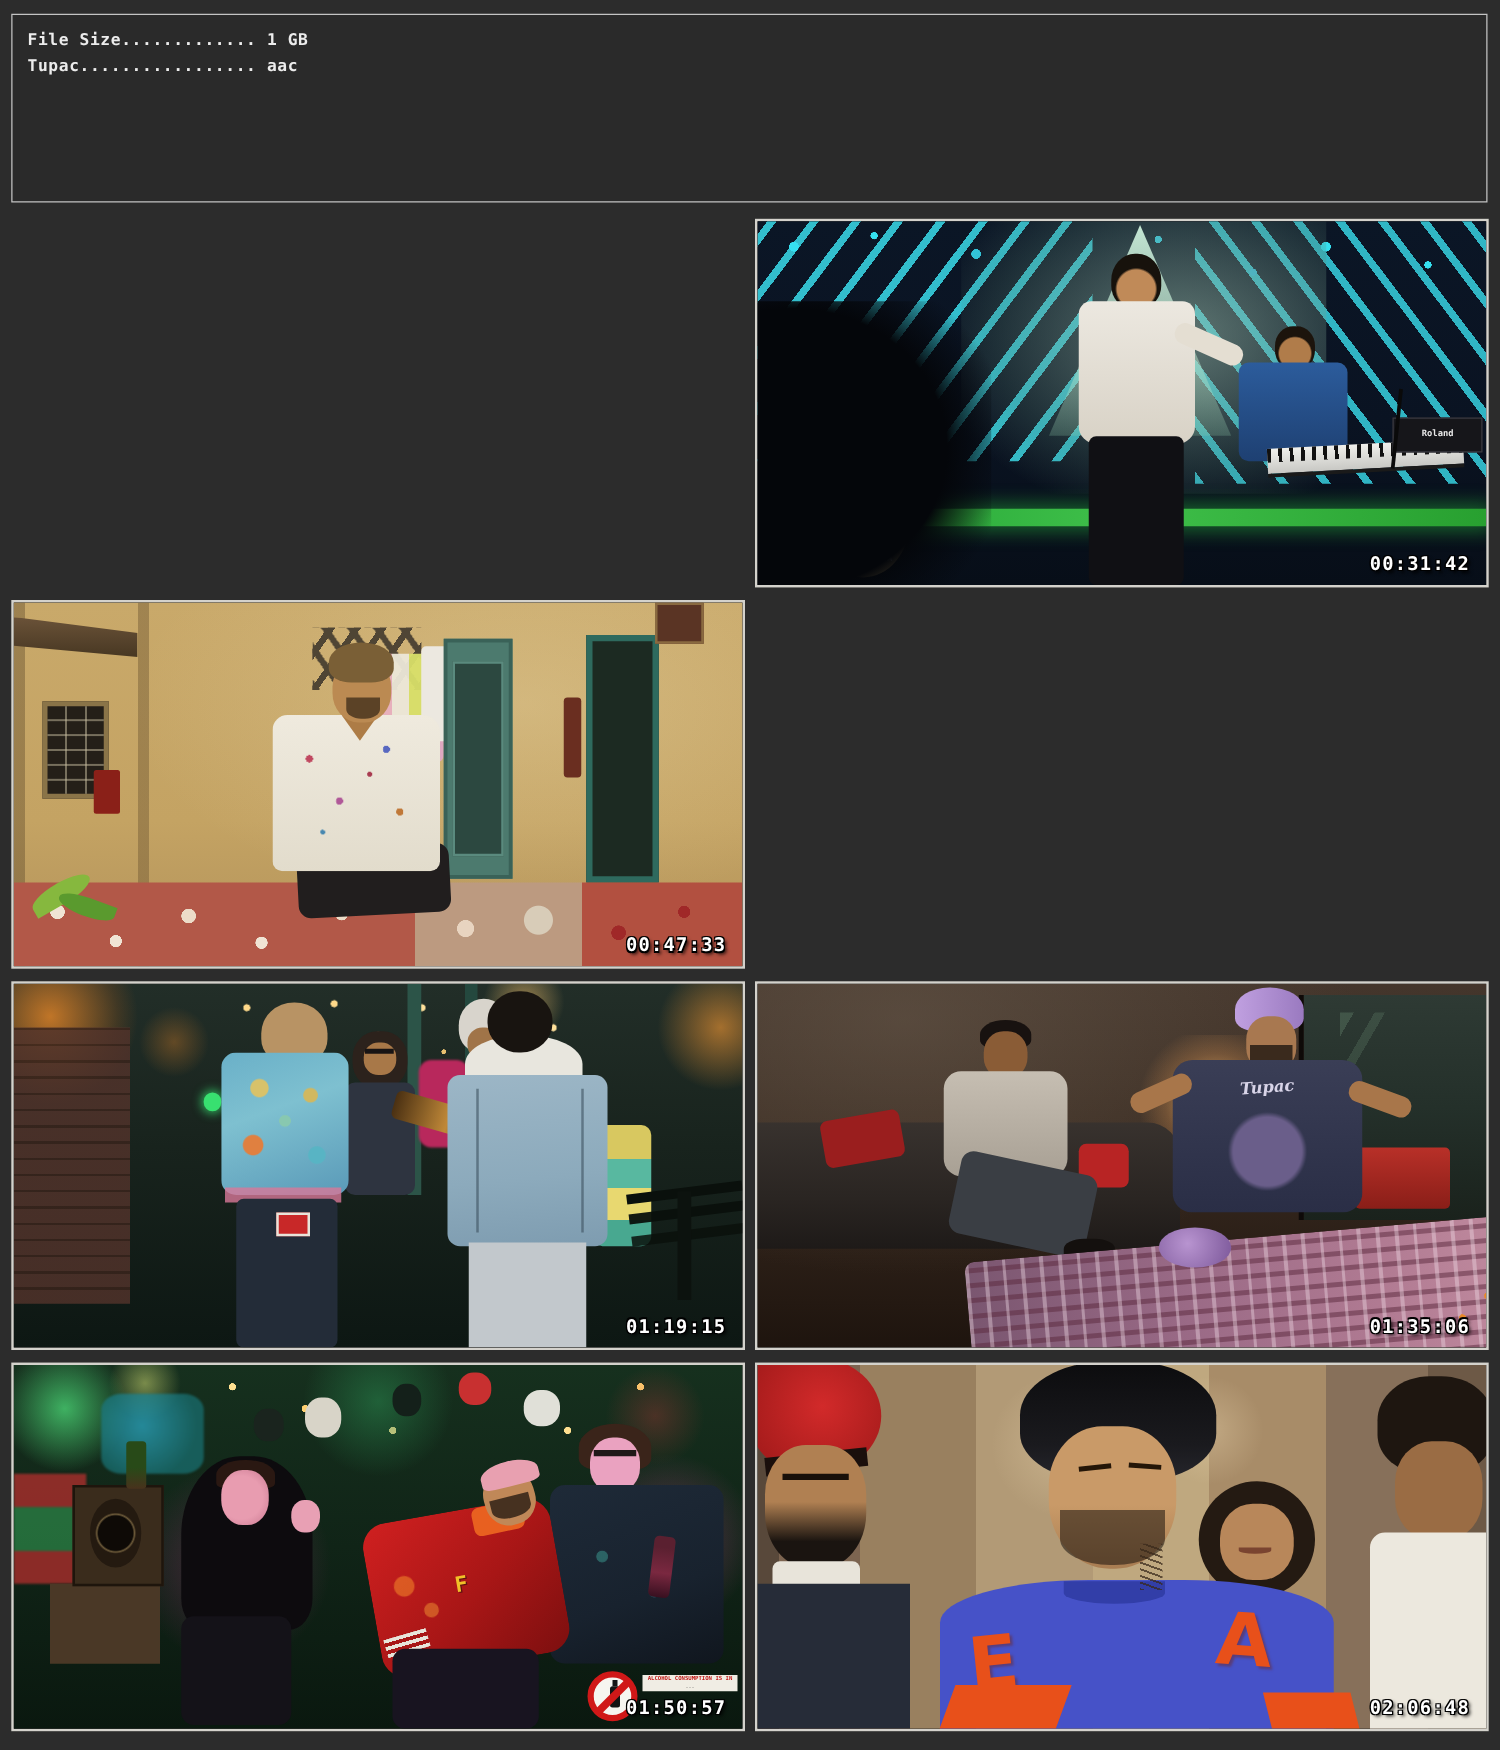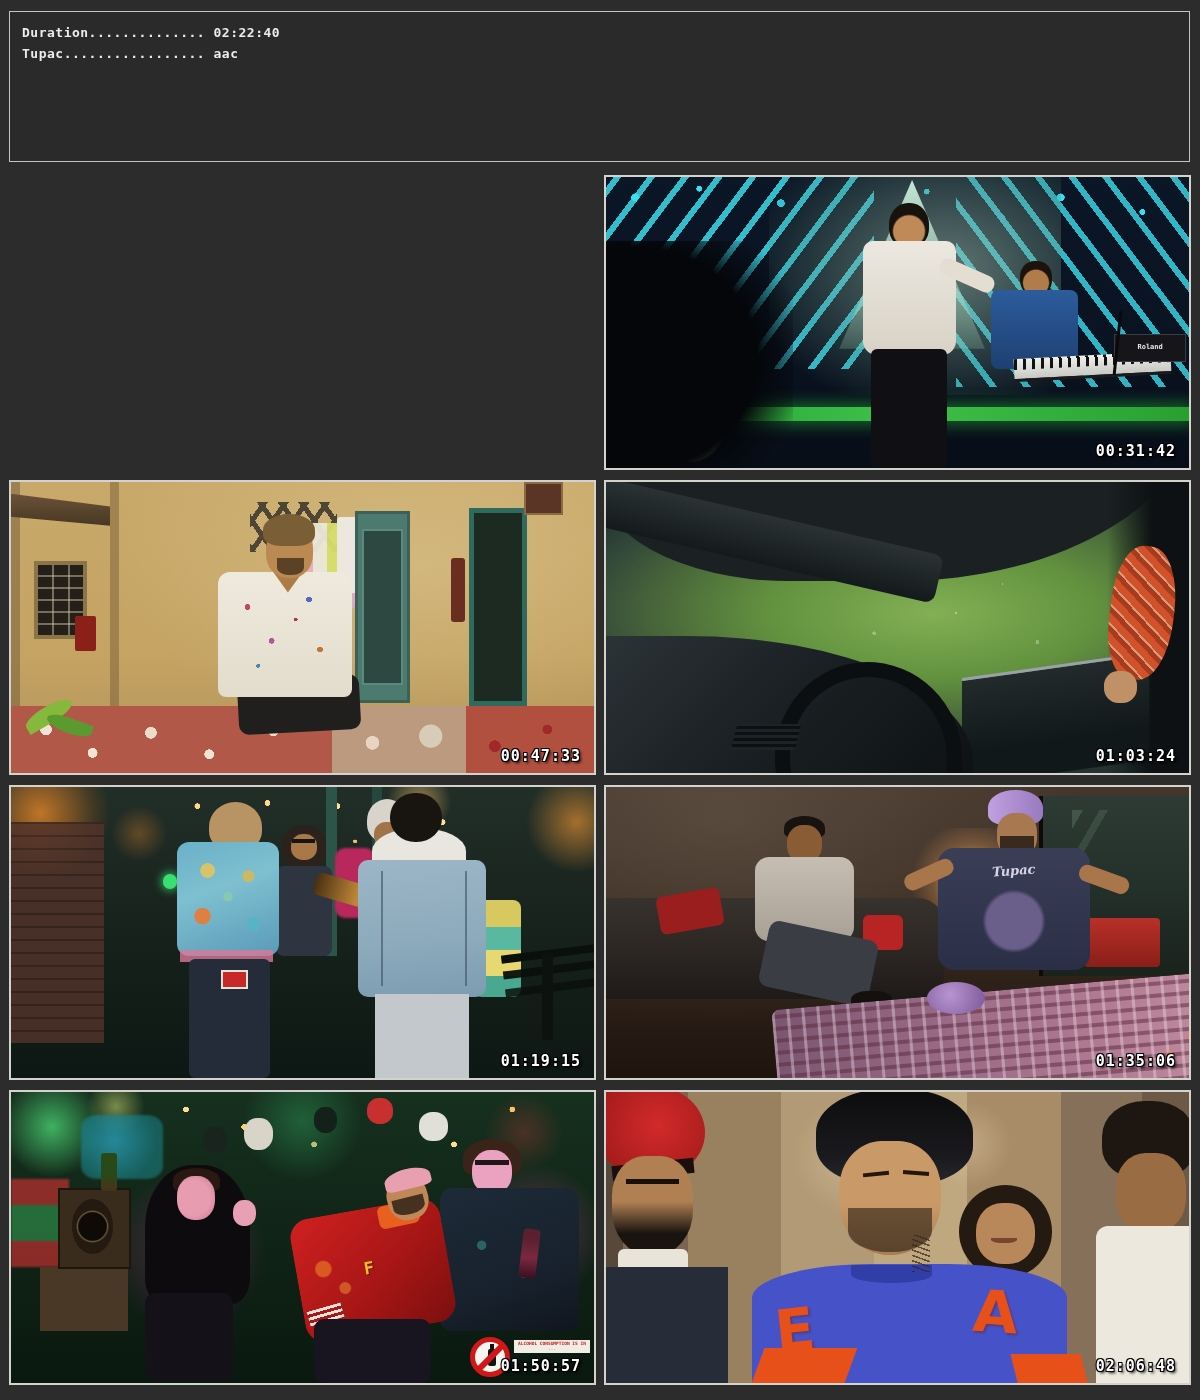--- a/index.html
+++ b/index.html
@@ -401,21 +401,21 @@
   .s8-bhair{left:85%;top:3%;width:16%;height:27%;background:#1e1610;border-radius:45% 45% 40% 40%;}
   .s8-bface{left:87.5%;top:21%;width:12%;height:27%;background:#9a6c44;border-radius:42%;}
   .s8-bshirt{left:84%;top:46%;width:18%;height:58%;background:#ece8de;border-radius:12px 0 0 0;}
 </style>
 </head>
 <body>
 
 <div class="page">
 
   <div class="metabox">
-    <div class="metaline">Duration.............. 02:22:40</div>
+    <div class="metaline">File Size............. 1 GB</div>
     <div class="metaline">Tupac................. aac</div>
   </div>
 
 
   <figure class="thumb c2 r1" style="margin:0">
     <div class="scene s2">
       <div class="s2-stripesL"></div>
       <div class="s2-stripesR"></div>
       <div class="s2-dots"></div>
       <div class="s2-screen"></div>
@@ -457,34 +457,20 @@
       <div class="s3-pants"></div>
       <div class="s3-shirt"></div>
       <div class="s3-vneck"></div>
       <div class="s3-head"></div>
       <div class="s3-hair"></div>
       <div class="s3-beard"></div>
     </div>
     <span class="ts">00:47:33</span>
   </figure>
 
-  <figure class="thumb c2 r2" style="margin:0">
-    <div class="scene s4">
-      <div class="s4-roof"></div>
-      <div class="s4-pillar"></div>
-      <div class="s4-doorR"></div>
-      <div class="s4-panel"></div>
-      <div class="s4-dash"></div>
-      <div class="s4-wheel"></div>
-      <div class="s4-vent"></div>
-      <div class="s4-sleeve"></div>
-      <div class="s4-hand"></div>
-    </div>
-    <span class="ts">01:03:24</span>
-  </figure>
 
   <figure class="thumb c1 r3" style="margin:0">
     <div class="scene s5">
       <div class="s5-lights"></div>
       <div class="s5-bricks"></div>
       <div class="s5-post1"></div>
       <div class="s5-post2"></div>
       <div class="s5-greenlamp"></div>
       <div class="s5-red"></div>
       <div class="s5-gmhair"></div>

